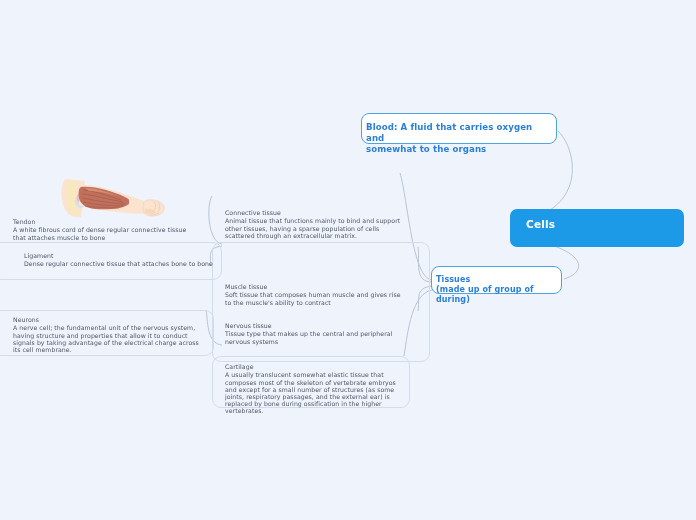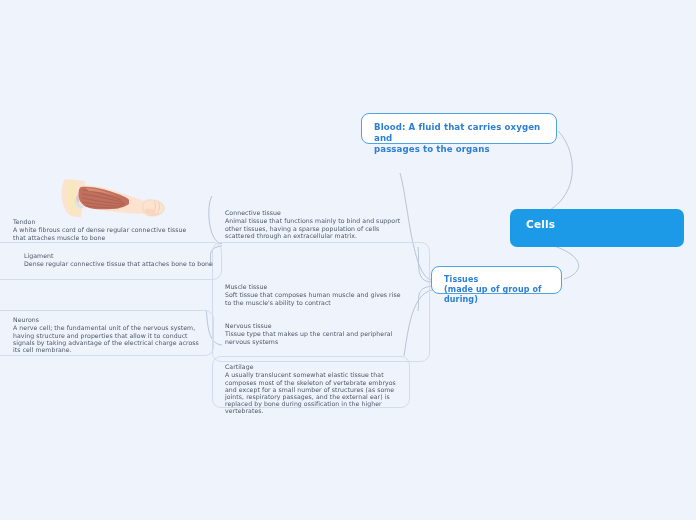--- a/index.html
+++ b/index.html
@@ -54,21 +54,21 @@
   
   .node-out {
     position: absolute;
     background: #ffffff;
     border: 1.4px solid #4ea3e0;
     border-radius: 8px;
     color: #2b7fd4;
     font-weight: bold;
     font-size: 8px;
     line-height: 10px;
-    padding: 8px 10px 8px 12px;
+    padding: 8px 10px 8px 4px;
     box-sizing: border-box;
     letter-spacing: 0.1px;
   }
   .node-out.big {
     font-size: 8.6px;
     line-height: 11px;
   }
 
   
   .note {
@@ -168,21 +168,21 @@
         <path d="M103 31 C 105 34 105 38 103 41"></path>
         <path d="M95 44 C 98 44 102 43 104 42"></path>
       </g>
 
       <path d="M90 38 C 94 37 99 38 101 41 C 98 44 92 44 90 41 Z" fill="#f7d6bd"></path>
     </svg>
   </div>
 
   <div class="node-out big" style="left:361px; top:113px; width:196px; height:31px;">
     <div>Blood: A fluid that carries oxygen and</div>
-    <div>passages to the organs</div>
+    <div>somewhat to the organs</div>
   </div>
 
   <div class="node-root" style="left:510px; top:209px; width:174px; height:38px;">
     <div>Cells</div>
   </div>
 
   <div class="node-out" style="left:431px; top:266px; width:131px; height:28px;border-radius:8px;">
     <div>Tissues</div>
     <div>(made up of group of during)</div>
   </div>

